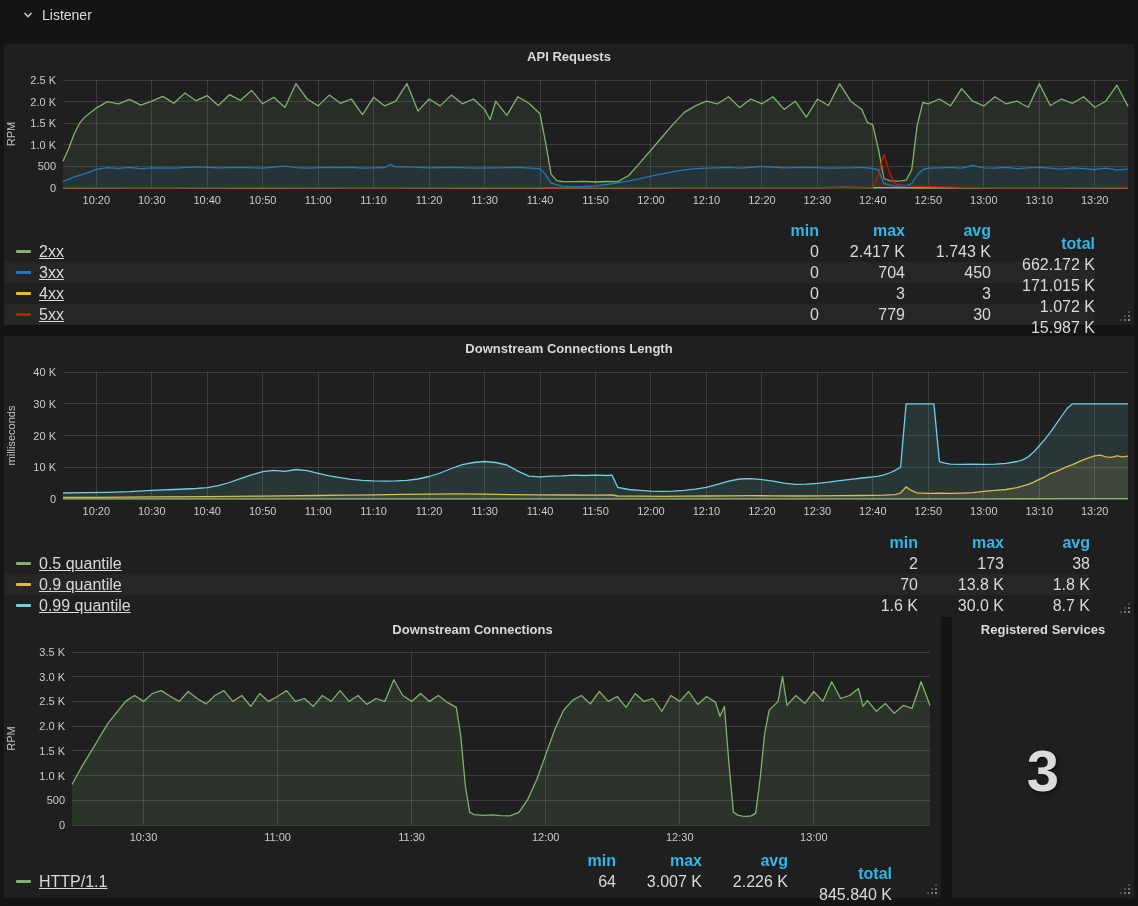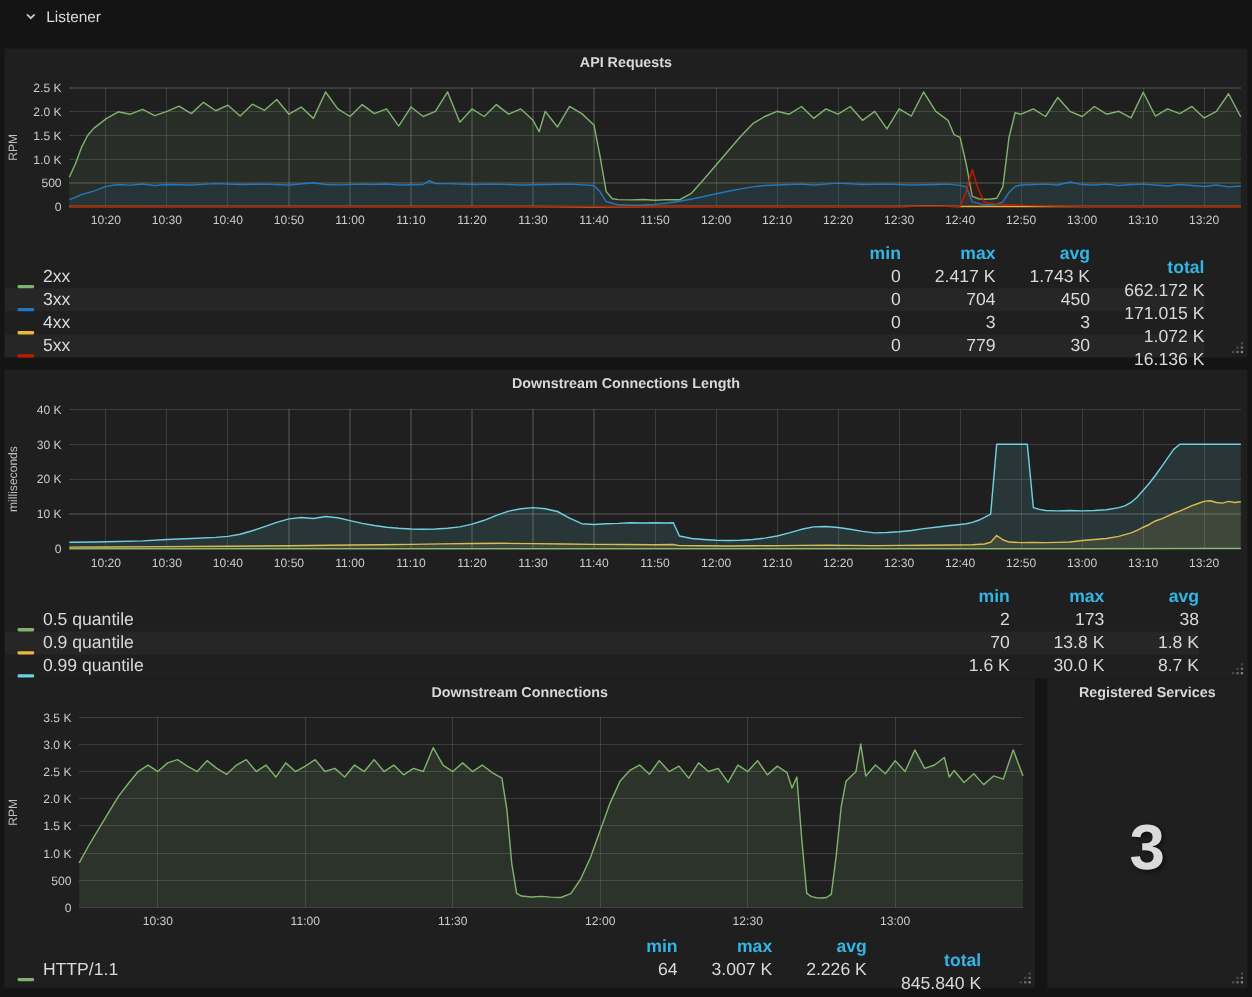--- a/index.html
+++ b/index.html
@@ -18,21 +18,21 @@
     color:#d8d9da;cursor:pointer;}
   svg.chart{display:block;}
   .grid{stroke:rgba(255,255,255,0.13);stroke-width:1;shape-rendering:crispEdges;}
   .tick{fill:#c9cbce;font-size:11px;font-family:"Liberation Sans",sans-serif;}
   .xtick{text-anchor:middle;}
   .ytick{text-anchor:end;}
   .axis-label{fill:#bdc0c4;font-size:11px;text-anchor:middle;font-family:"Liberation Sans",sans-serif;}
   .legend{font-size:16px;}
   .lg-row{display:flex;align-items:center;height:21px;line-height:21px;}
   .lg-row:nth-child(odd):not(.lg-head){background:rgba(255,255,255,0.03);}
-  .lg-name{flex:1;display:flex;align-items:flex-end;padding-left:12px;cursor:pointer;white-space:nowrap;}
+  .lg-name{flex:1;display:flex;align-items:center;padding-left:12px;cursor:pointer;white-space:nowrap;text-decoration:underline;}
   .swatch{display:inline-block;width:15px;height:3px;border-radius:1px;margin-right:8px;}
   .lg-val{width:86px;text-align:right;color:#d8d9da;}
   .lg-val.total{width:104px;margin-top:25px;}
   .lg-head .lg-val{color:#33b5e5;font-weight:700;cursor:pointer;}
   .p1 .legend{padding-right:39px;}
   .p2 .legend{padding-right:44px;}
   .p3 .legend{padding-right:49px;margin-top:2px;}
   .singlestat-value{height:255px;display:flex;align-items:center;justify-content:center;
     font-size:58px;font-weight:700;color:#dadbdd;text-shadow:2px 2px 5px rgba(0,0,0,0.55);}
   .resize-handle{position:absolute;right:4px;bottom:4px;width:10px;height:10px;cursor:nwse-resize;}
@@ -155,21 +155,21 @@
           <div class="lg-val total">1.072 K</div>
         </div>
         <div class="lg-row">
           <div class="lg-name">
             <span class="swatch" style="background:#bf1b00"></span>
             <span>5xx</span>
           </div>
           <div class="lg-val">0</div>
           <div class="lg-val">779</div>
           <div class="lg-val">30</div>
-          <div class="lg-val total">16.136 K</div>
+          <div class="lg-val total">15.987 K</div>
         </div>
       </div>
     <div class="resize-handle"></div>
   </div>
 
   <div class="panel p2">
     <div class="panel-title">Downstream Connections Length</div>
     <svg class="chart" width="1130" height="170" viewBox="0 0 1130 170">
         <line x1="92.28125" x2="92.28125" y1="10" y2="137" class="grid"></line>
         <text x="92.28125" y="153" class="tick xtick">10:20</text>

